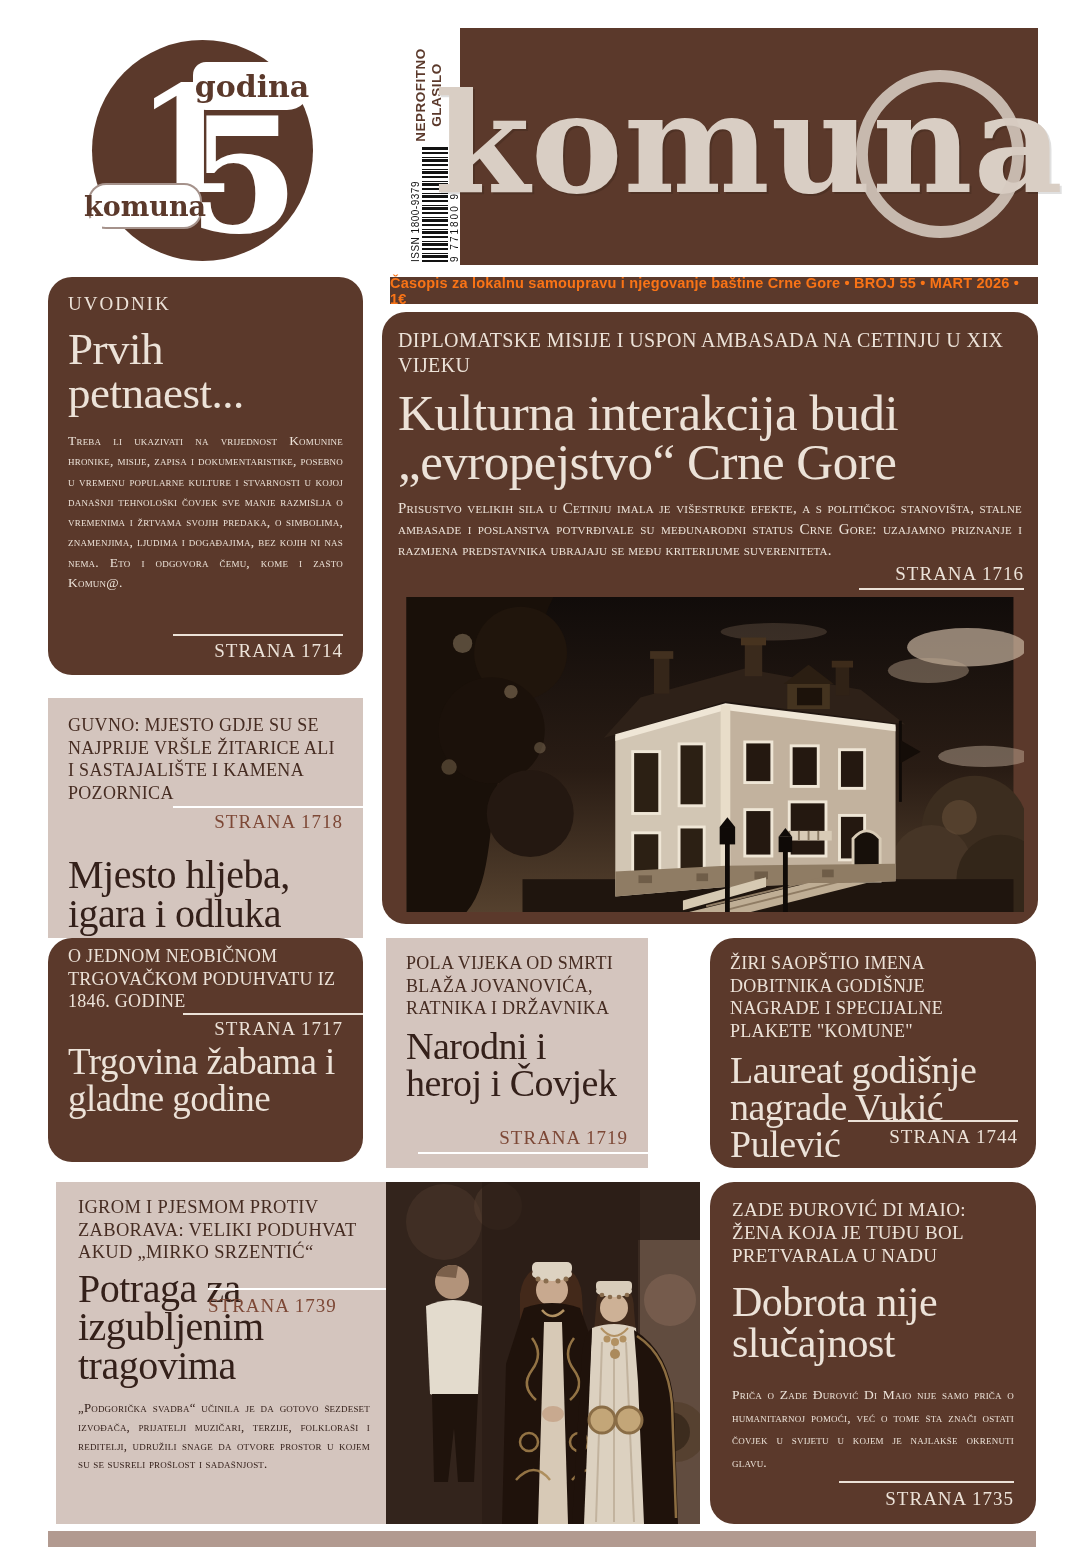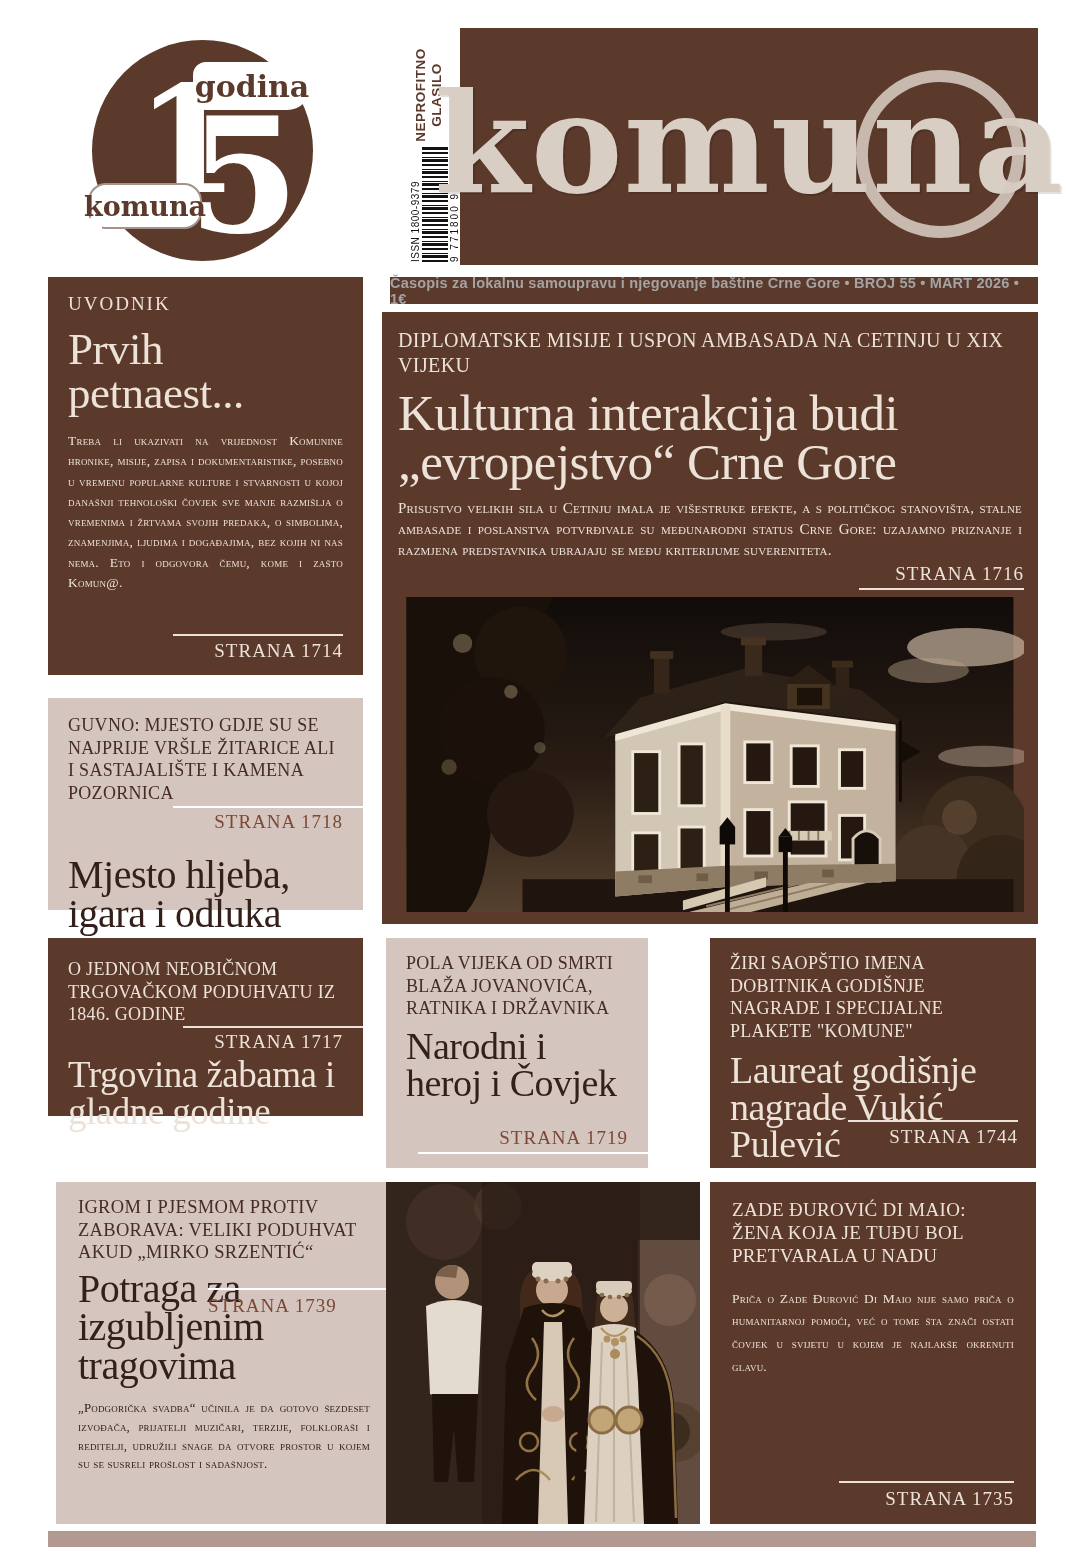--- a/index.html
+++ b/index.html
@@ -40,24 +40,24 @@
   .barcode .ean{font-family:"Liberation Sans",sans-serif;font-size:10px;color:#111;letter-spacing:2px;text-align:left;}
   
   .masthead{left:460px;top:28px;width:578px;height:237px;background:var(--brown);
             display:flex;align-items:center;justify-content:center;}
   .masthead-title{font-family:"DejaVu Serif",serif;font-weight:bold;font-size:138px;color:#d9cec4;
                   letter-spacing:1px;line-height:1;margin-top:-6px;text-shadow:2px 2px 0 rgba(0,0,0,.12);}
   .stamp-ring{position:absolute;right:14px;top:42px;width:144px;height:144px;border-radius:50%;
               border:12px solid rgba(214,203,192,.88);transform:rotate(8deg);}
   .tagline{left:390px;top:277px;width:648px;height:27px;background:var(--brown);
            display:flex;align-items:center;justify-content:center;
-           font-family:"Liberation Sans",sans-serif;font-weight:bold;font-size:14.5px;color:#a3a3a3;letter-spacing:.2px;}
+           font-family:"Liberation Sans",sans-serif;font-weight:bold;font-size:14.5px;color:#f97316;letter-spacing:.2px;}
   
   .box{box-sizing:border-box;display:flex;flex-direction:column;}
-  .box-brown{background:var(--brown);color:var(--cream);}
+  .box-brown{background:var(--brown);color:var(--cream);border-radius:24px;}
   .box-light{background:var(--light);color:var(--dark);}
   .kicker{font-size:18px;line-height:1.25;letter-spacing:.3px;}
   .box-light .kicker{color:var(--kickdark);}
   .headline{font-size:40px;line-height:.98;letter-spacing:-.5px;}
   .pageref{font-size:19px;letter-spacing:1px;white-space:nowrap;}
   .box-light .pageref{color:var(--refred);}
   .rule{height:2px;background:var(--cream);}
   .box-light .rule{background:#ffffff;}
   .refblock{margin-left:auto;text-align:right;}
   .smallcaps{font-variant:small-caps;text-align:justify;letter-spacing:.2px;}
@@ -70,26 +70,26 @@
   .editorial .rule{width:170px;margin-left:auto;margin-bottom:4px;}
   
   .lead{left:382px;top:312px;width:656px;height:612px;padding:12px 14px;}
   .lead .kicker{font-size:20px;letter-spacing:.4px;margin:4px 2px 3px;}
   .lead .headline{font-size:51px;line-height:.97;margin:8px 2px 10px;}
   .lead .smallcaps{font-size:15px;line-height:1.4;margin:0 2px;}
   .lead .refblock{margin-top:2px;}
   .lead .rule{width:165px;margin-left:auto;margin-top:3px;}
   .lead svg{margin-top:7px;}
   
-  .guvno{left:48px;top:698px;width:315px;height:212px;padding:16px 20px;}
+  .guvno{left:48px;top:698px;width:315px;height:240px;padding:16px 20px;}
   .guvno .refblock{margin-top:2px;}
   .guvno .rule{width:190px;margin-left:auto;margin-bottom:3px;margin-right:-20px;}
   .guvno .headline{margin-top:22px;}
   
-  .trgovina{left:48px;top:938px;width:315px;height:178px;padding:20px 20px;}
+  .trgovina{left:48px;top:938px;width:315px;height:224px;padding:7px 20px;}
   .trgovina .rule{width:180px;margin-left:auto;margin-bottom:3px;margin-right:-20px;}
   .trgovina .headline{font-size:37px;line-height:1.02;margin-top:3px;}
   .narodni{left:386px;top:938px;width:262px;height:230px;padding:14px 20px;}
   .narodni .headline{font-size:38px;margin-top:8px;}
   .narodni .refblock{margin-top:auto;}
   .narodni .rule{width:230px;margin-left:auto;margin-top:3px;margin-right:-20px;}
   .laureat{left:710px;top:938px;width:326px;height:230px;padding:14px 20px;position:absolute;}
   .laureat .headline{font-size:38px;margin-top:10px;}
   .laureat .refabs{position:absolute;right:18px;bottom:20px;text-align:right;}
   .laureat .rule{width:170px;margin-left:auto;margin-bottom:4px;}
@@ -341,20 +341,21 @@
   <circle cx="221" cy="157" r="3.5" fill="#b29162"></circle>
     <circle cx="229" cy="160" r="4" fill="#b29162"></circle>
   <circle cx="237" cy="157" r="3.5" fill="#b29162"></circle>
     <circle cx="229" cy="172" r="5" fill="#ab8a5c"></circle>
   <circle cx="216" cy="238" r="13" fill="#c3a678" stroke="#8a6d46" stroke-width="3"></circle>
   <circle cx="243" cy="238" r="13" fill="#c3a678" stroke="#8a6d46" stroke-width="3"></circle>
 </svg>
 
 <div class="box box-brown dobrota">
   <div class="kicker">ZADE ĐUROVIĆ DI MAIO: ŽENA KOJA JE TUĐU BOL PRETVARALA U NADU</div>
+  <div class="headline">Dobrota nije slučajnost</div>
   <div class="smallcaps">Priča o Zade Đurović Di Maio nije samo priča o humanitarnoj pomoći, već o tome šta znači ostati čovjek u svijetu u kojem je najlakše okrenuti glavu.</div>
   <div class="refabs">
     <div class="rule"></div>
     <span class="pageref">STRANA 1735</span>
   </div>
 </div>
 
 <div class="abs footer-bar"></div>
 
 </body></html>

